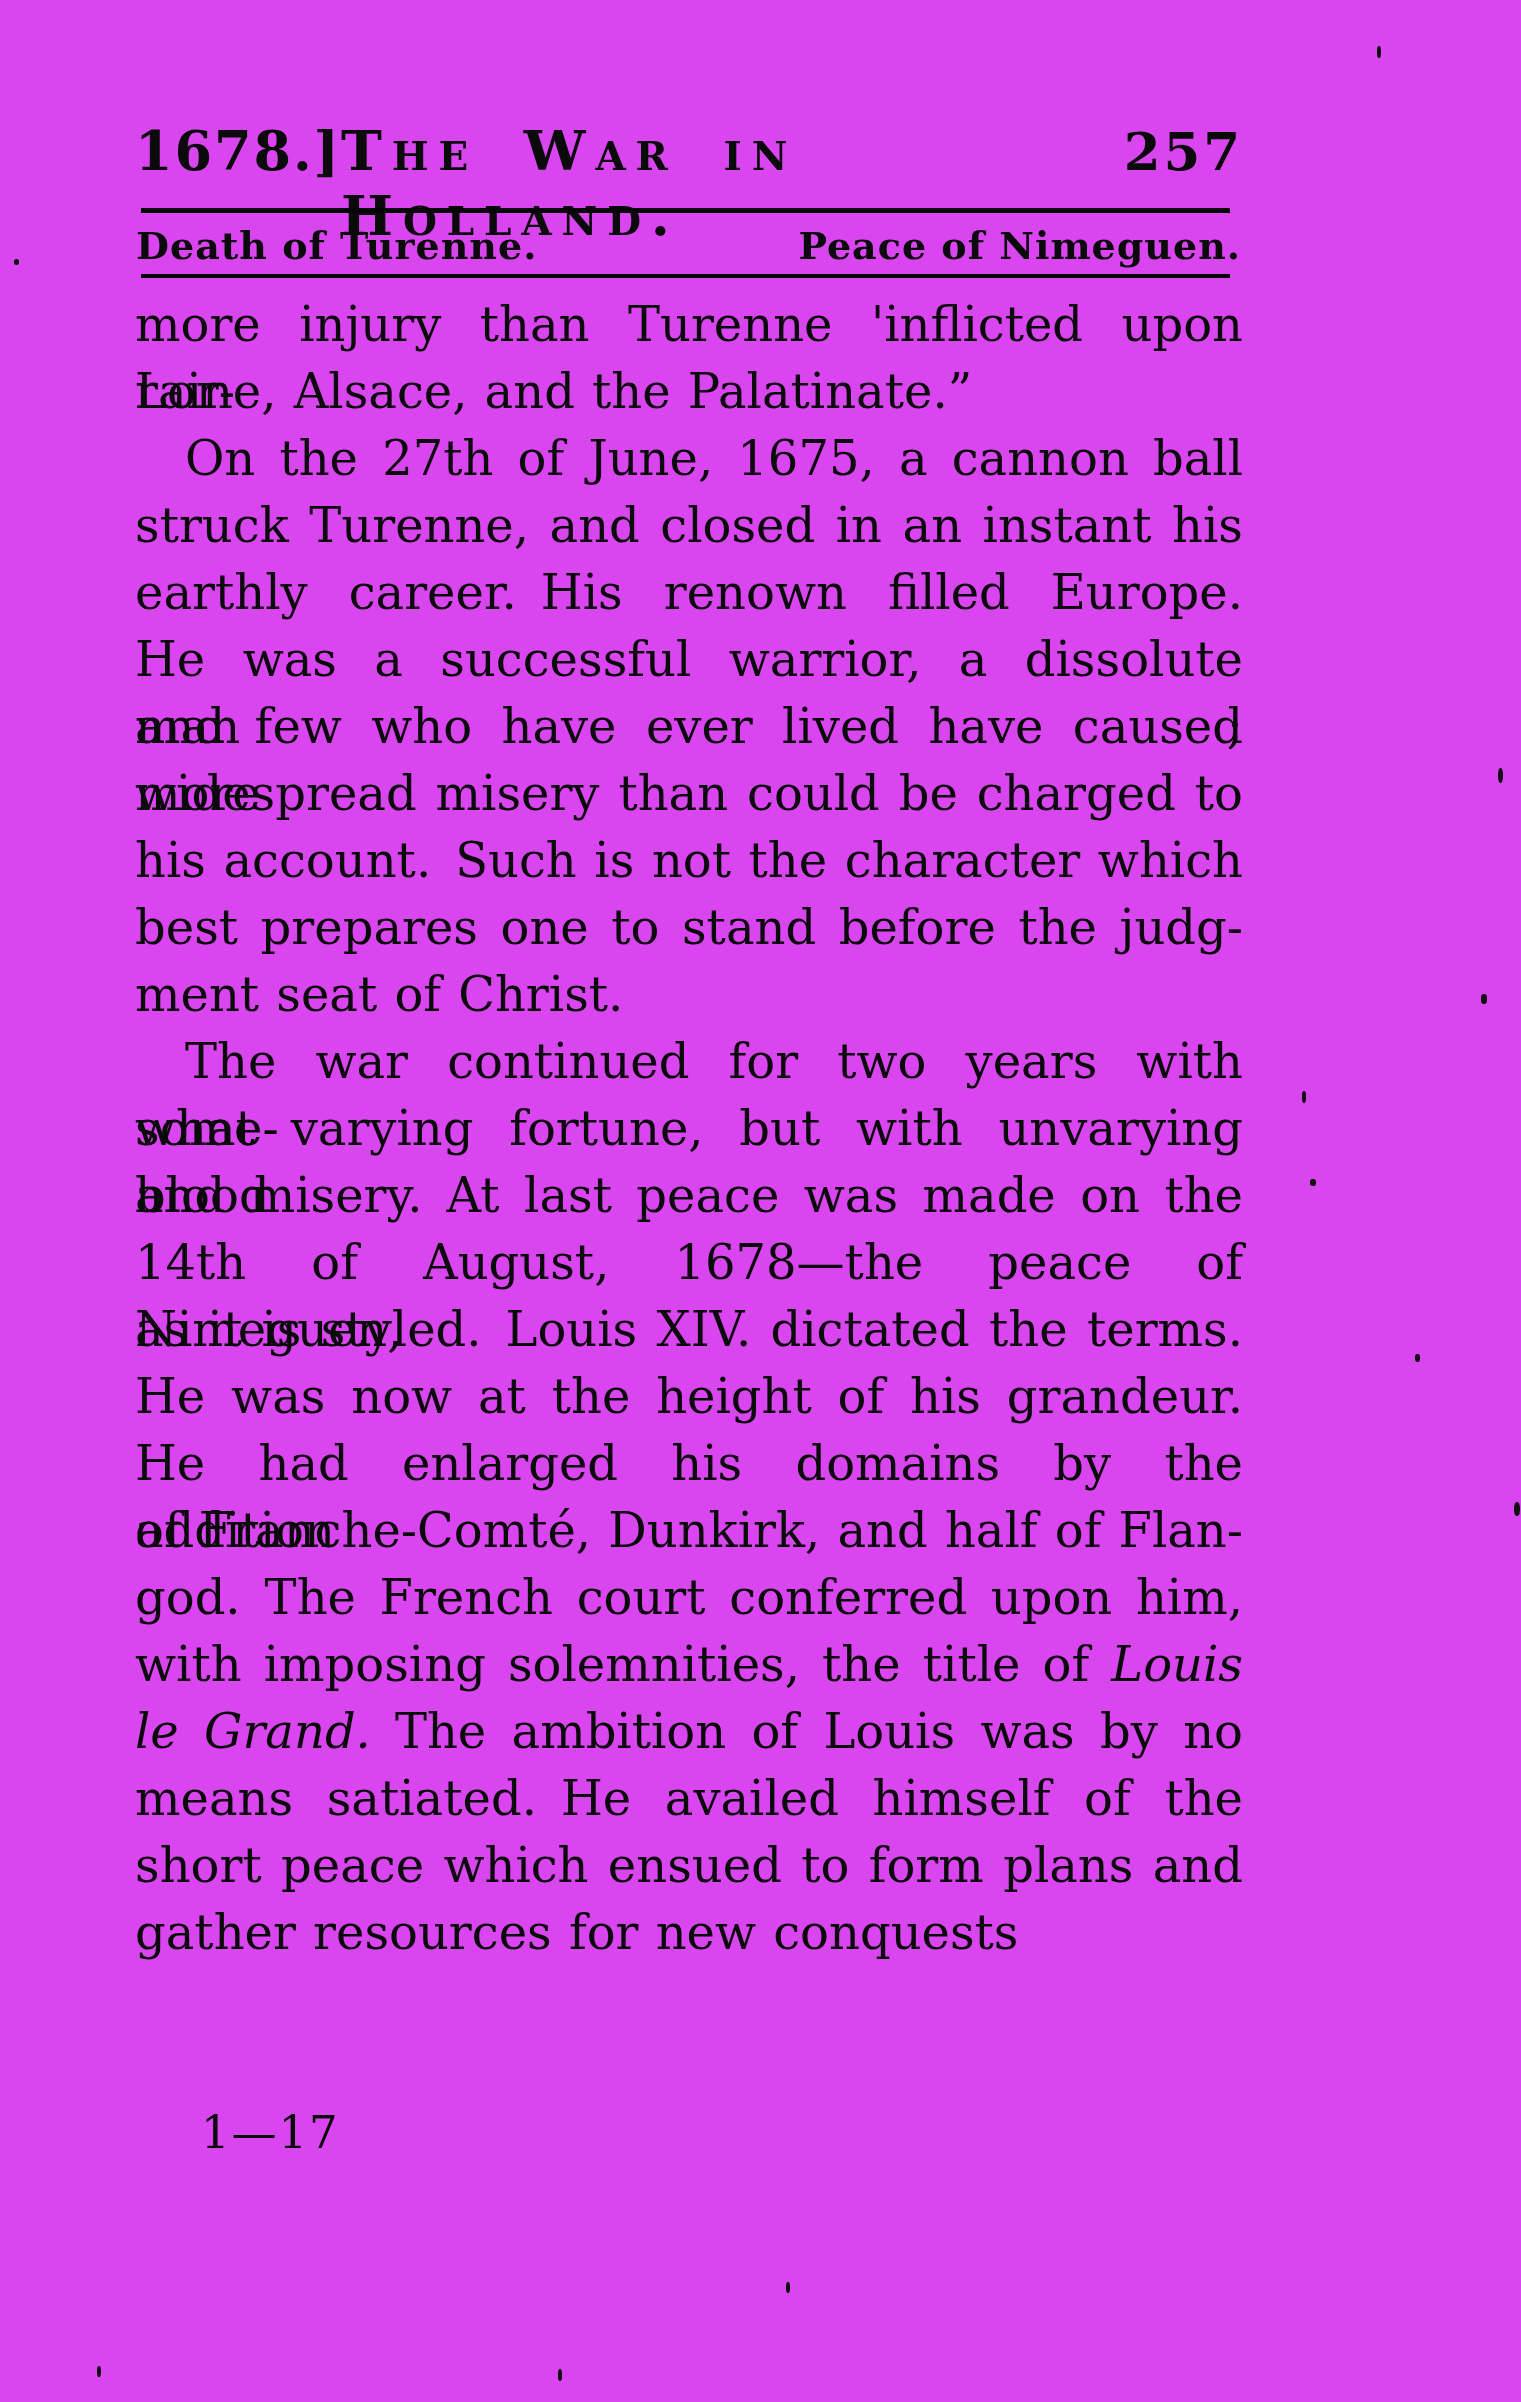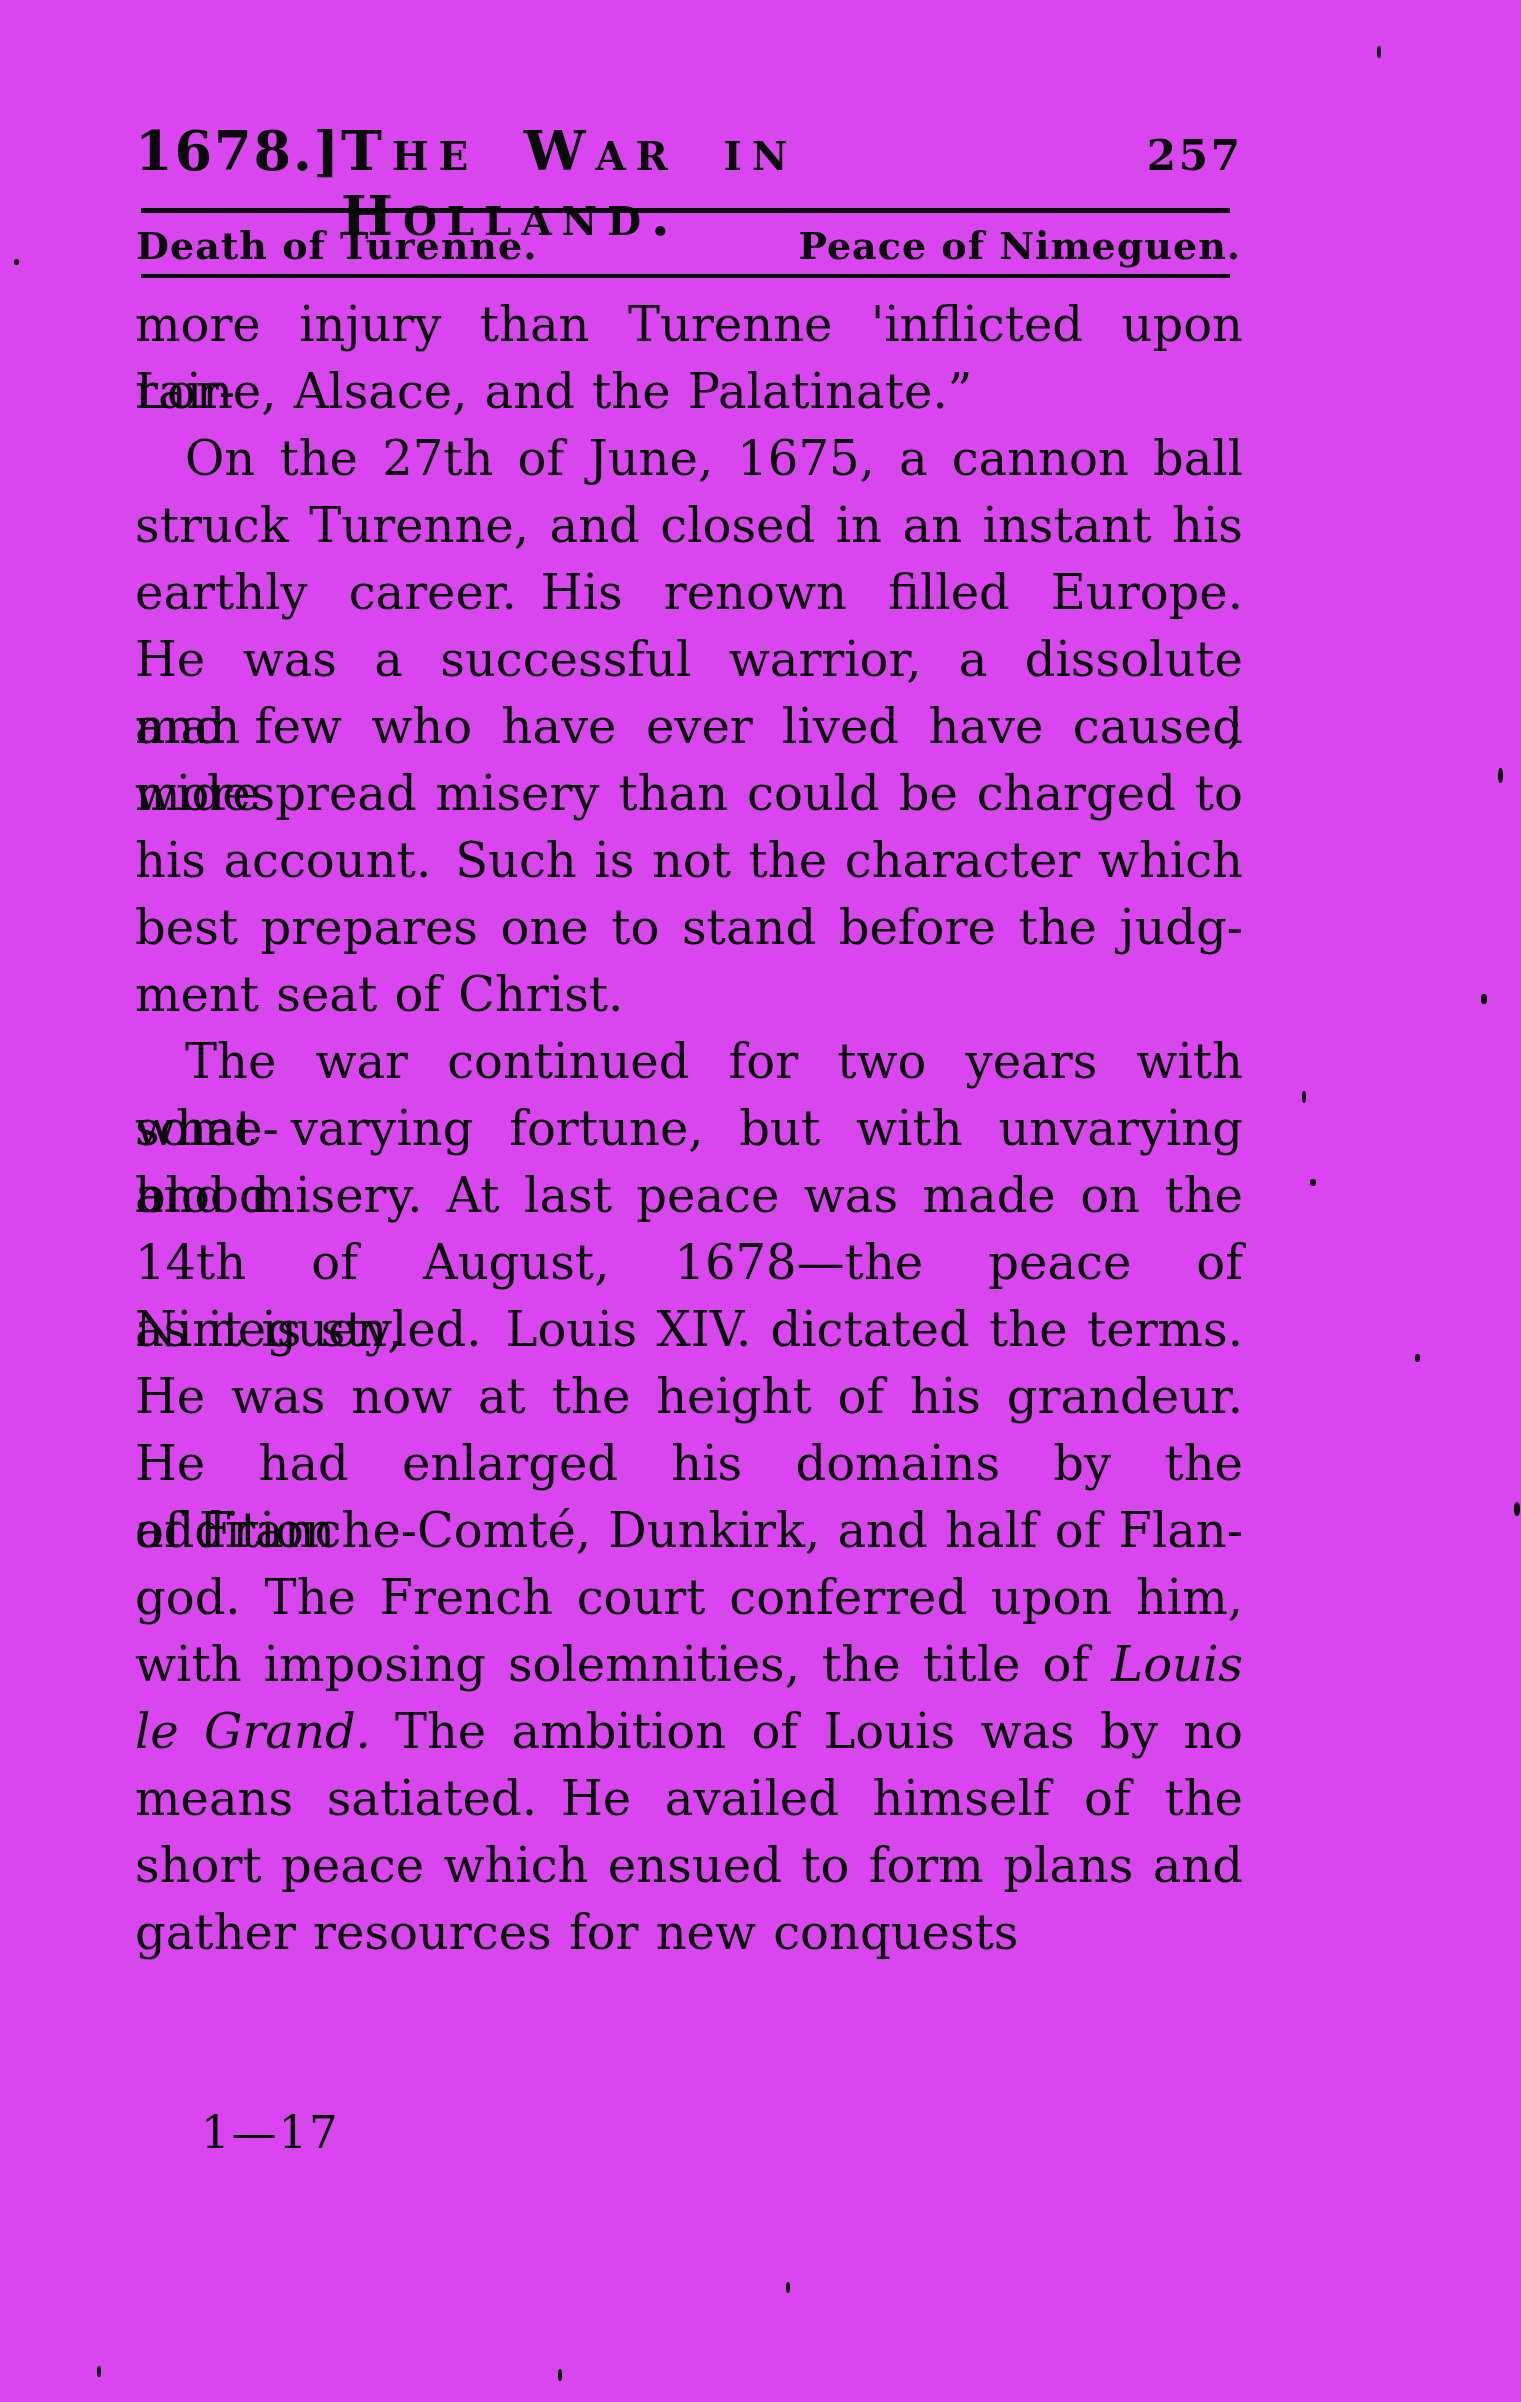--- a/index.html
+++ b/index.html
@@ -17,21 +17,21 @@
     display:flex;justify-content:space-between;align-items:baseline;
     font-weight:bold;
   }
   .hdr-year{font-size:54px;letter-spacing:1.9px;}
   .hdr-title{
     font-size:55px;
     font-variant:small-caps;
     letter-spacing:0.18em;
     word-spacing:0.30em;
   }
-  .hdr-page{font-size:42px;letter-spacing:2.9px;}
+  .hdr-page{font-size:53px;letter-spacing:2.9px;}
   .rule{position:absolute;left:141px;width:1089px;background:#050505;}
   .rule-top{top:208px;height:4.8px;}
   .rule-bottom{top:274px;height:3.9px;}
   .subheader{
     position:absolute;left:136px;top:223px;width:1105px;
     display:flex;justify-content:space-between;
     font-size:38px;font-weight:bold;letter-spacing:1px;text-align:right;
   }
   
   .body-text{

